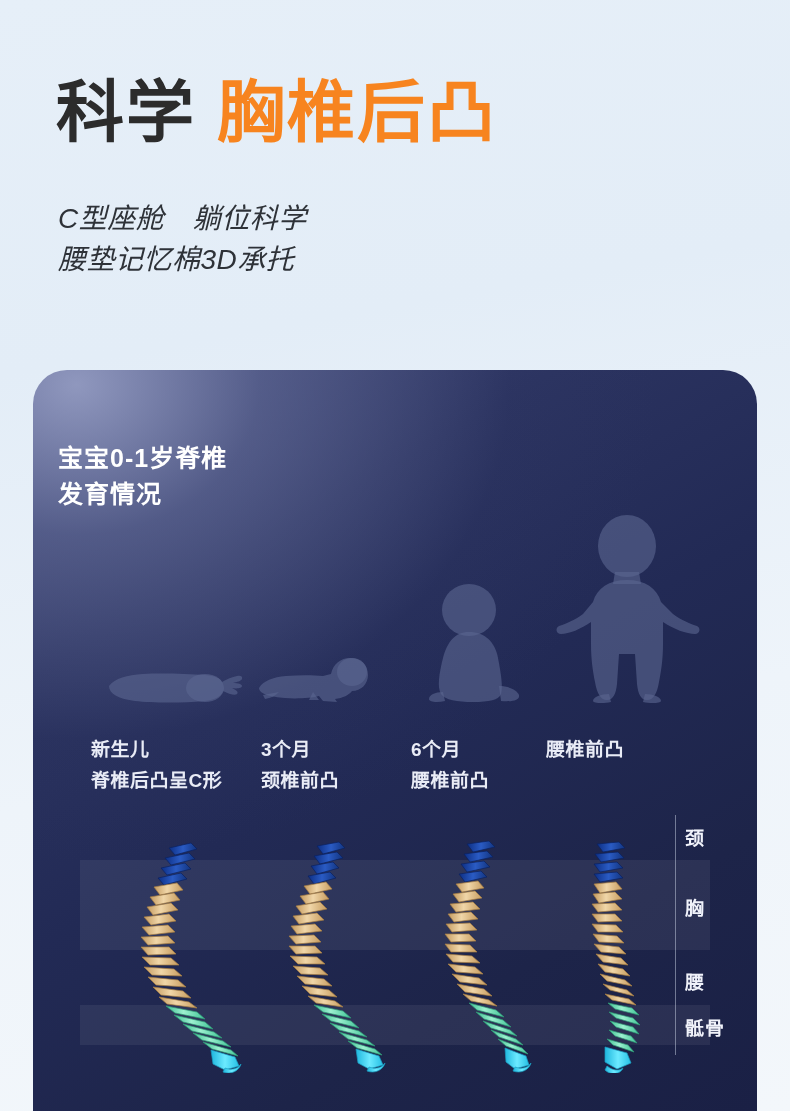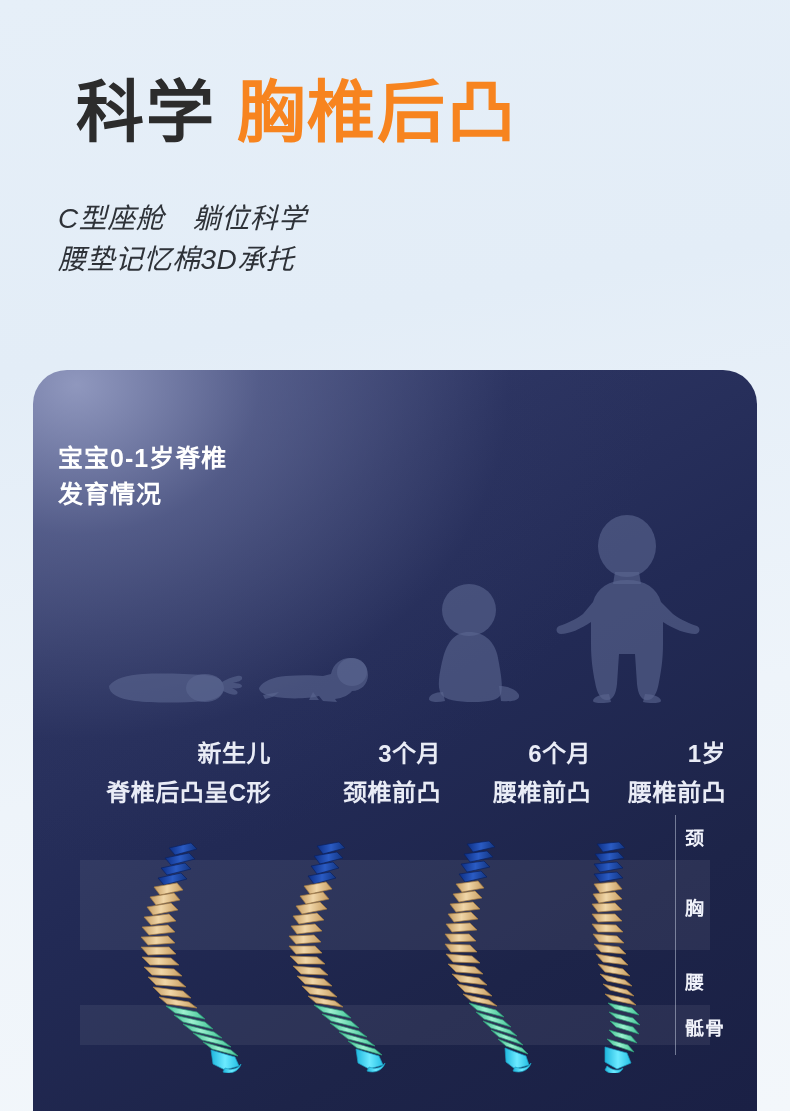--- a/index.html
+++ b/index.html
@@ -15,21 +15,21 @@
     background:linear-gradient(170deg,#e6eff8 0%,#e3edf7 30%,#eef4fa 65%,#f3f7fb 100%);
   }
 
   
   .headline{
     position:absolute; left:56px; top:78px;
     font-size:68px; line-height:1.0;
     font-weight:bold; letter-spacing:2px;
     white-space:nowrap;
   }
-  .headline .black{ color:#2c2c2c;margin-left:20px; }
+  .headline .black{ color:#2c2c2c; }
   .headline .orange{ color:#f7841f; }
 
   .subtitle{
     position:absolute; left:58px; top:198px;
     font-size:28px; line-height:1.48;
     color:#2e3238; letter-spacing:0.5px;
     white-space:pre;
     font-style:italic;
   }
 
@@ -63,22 +63,22 @@
   .sil-0{ left:68px;  bottom:-4px; }
   .sil-1{ left:220px; bottom:-4px; }
   .sil-2{ left:390px; bottom:-4px; }
   .sil-3{ left:520px; bottom:-4px; }
 
   
   .stages{
     position:absolute; left:0; top:365px; width:724px; height:70px;
   }
   .stage{
-    position:absolute; text-align:right; width:180px;
-    color:#e9ecf6; font-size:24px; line-height:1.62;
+    position:absolute; text-align:left; width:180px;
+    color:#e9ecf6; font-size:19px; line-height:1.62;
     letter-spacing:0.5px;
   }
   .stage .age{ display:block; font-weight:600; }
   .stage .desc{ display:block; font-weight:600; }
   .stage-0{ left:58px; }
   .stage-1{ left:228px; }
   .stage-2{ left:378px; }
   .stage-3{ left:513px; }
 
   
@@ -193,21 +193,20 @@
       </div>
       <div class="stage stage-1">
         <span class="age">3个月</span>
         <span class="desc">颈椎前凸</span>
       </div>
       <div class="stage stage-2">
         <span class="age">6个月</span>
         <span class="desc">腰椎前凸</span>
       </div>
       <div class="stage stage-3">
-        <span class="age">1岁</span>
         <span class="desc">腰椎前凸</span>
       </div>
     </div>
 
     <div class="chart">
 
       <div class="band light" style="top:35px; height:90px;"></div>
       <div class="band light" style="top:180px; height:40px;"></div>
 
       <div class="divider"></div>

